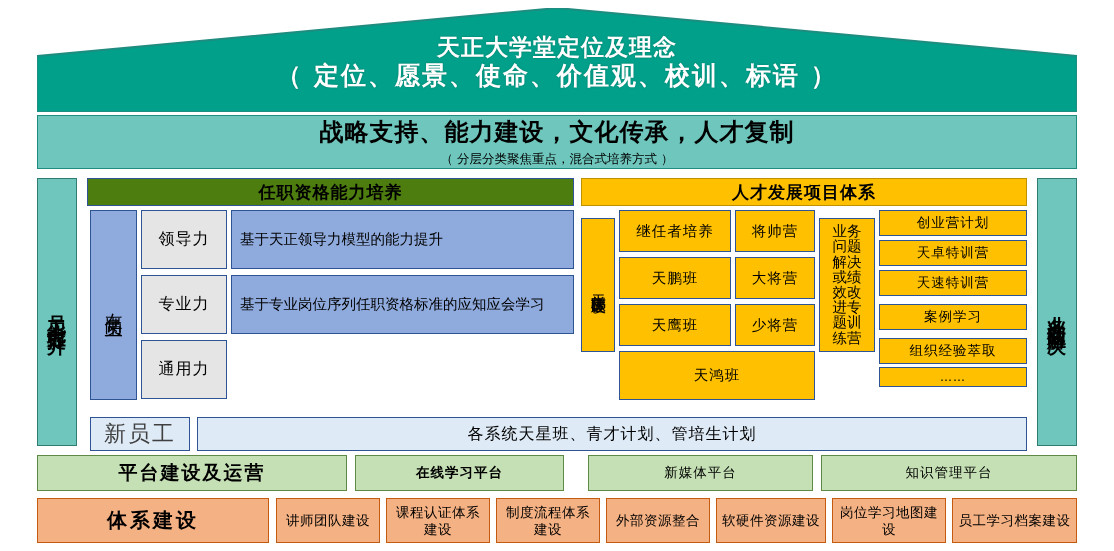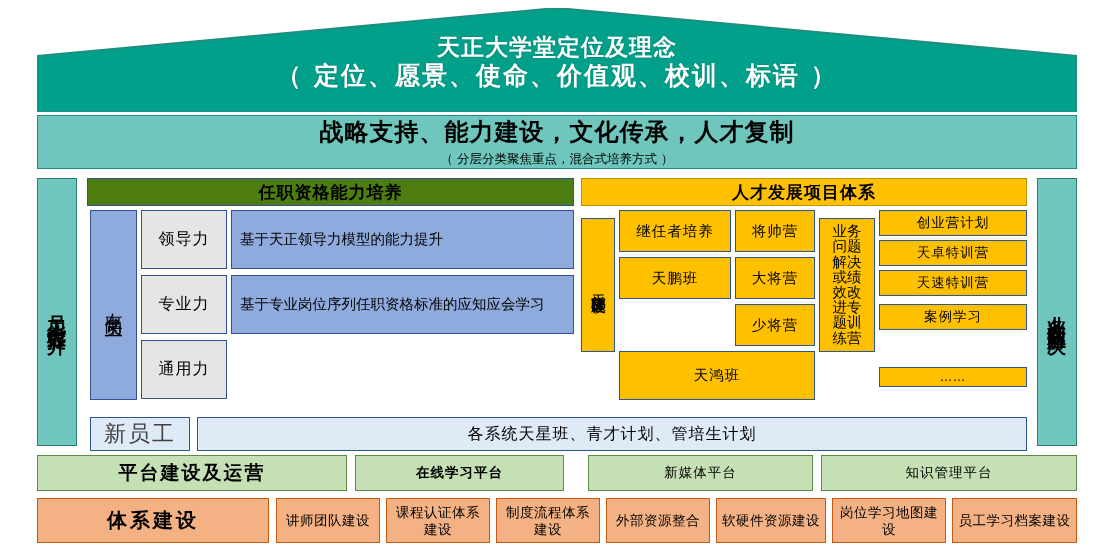--- a/index.html
+++ b/index.html
@@ -221,33 +221,35 @@
 
         <div class="ycol" id="ycol-cadre">
           <span class="vtext">干部梯队建设</span>
         </div>
 
         <div class="ygrid">
           <div class="ycell" style="left:0px;top:0px;width:112px;height:42px;">继任者培养</div>
           <div class="ycell" style="left:116px;top:0px;width:80px;height:42px;">将帅营</div>
           <div class="ycell" style="left:0px;top:47px;width:112px;height:42px;">天鹏班</div>
           <div class="ycell" style="left:116px;top:47px;width:80px;height:42px;">大将营</div>
+          <div class="ycell" style="left:0px;top:94px;width:112px;height:42px;">天鹰班</div>
           <div class="ycell" style="left:116px;top:94px;width:80px;height:42px;">少将营</div>
           <div class="ycell" style="left:0px;top:141px;width:196px;height:49px;">天鸿班</div>
         </div>
 
         <div class="ycol" id="ycol-biz">
           <span class="vtext2">业务问题解决或绩效改进专题训练营</span>
         </div>
 
         <div class="ylist">
           <div class="ycell" style="top:0px;">创业营计划</div>
           <div class="ycell" style="top:30px;">天卓特训营</div>
           <div class="ycell" style="top:60px;">天速特训营</div>
           <div class="ycell" style="top:94px;">案例学习</div>
+          <div class="ycell" style="top:128px;">组织经验萃取</div>
           <div class="ycell" style="top:157px;height:20px;font-size:12px;">……</div>
         </div>
       </div>
 
       <div class="newemp-row">
         <div class="newemp-tag">新员工</div>
         <div class="newemp-body">各系统天星班、青才计划、管培生计划</div>
       </div>
 
     </div>

